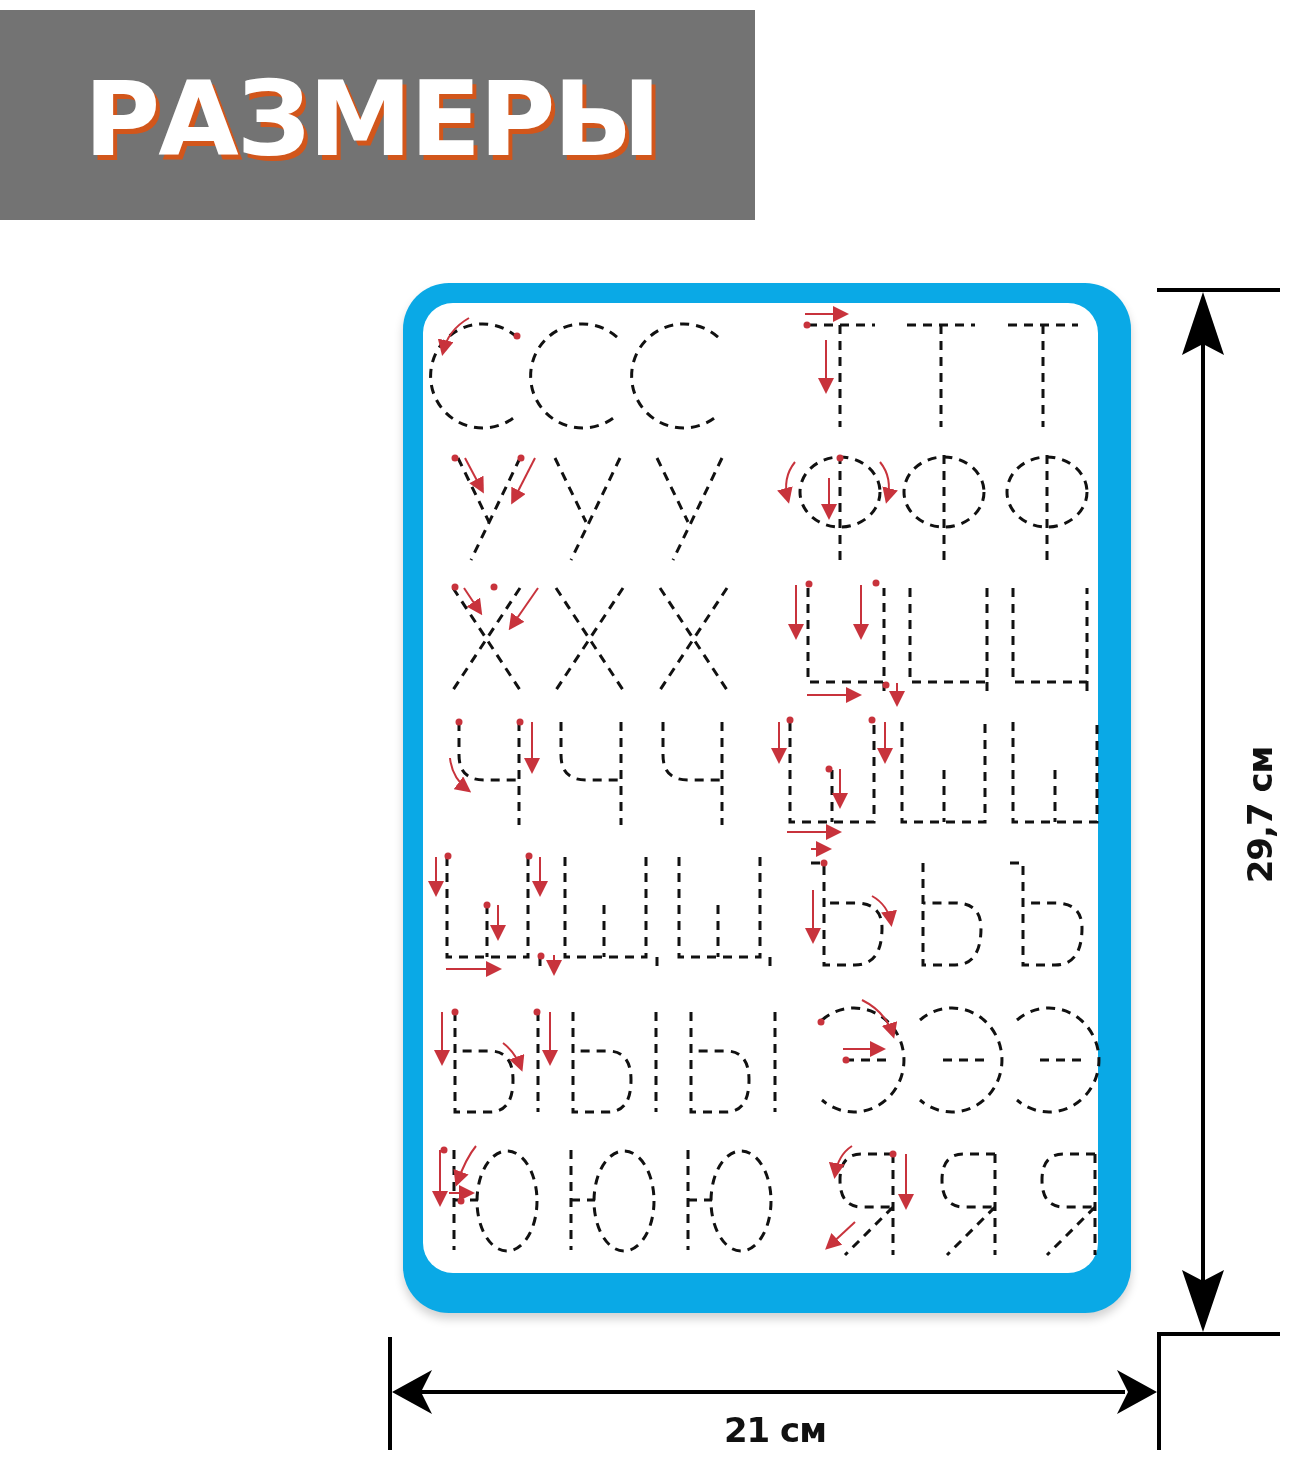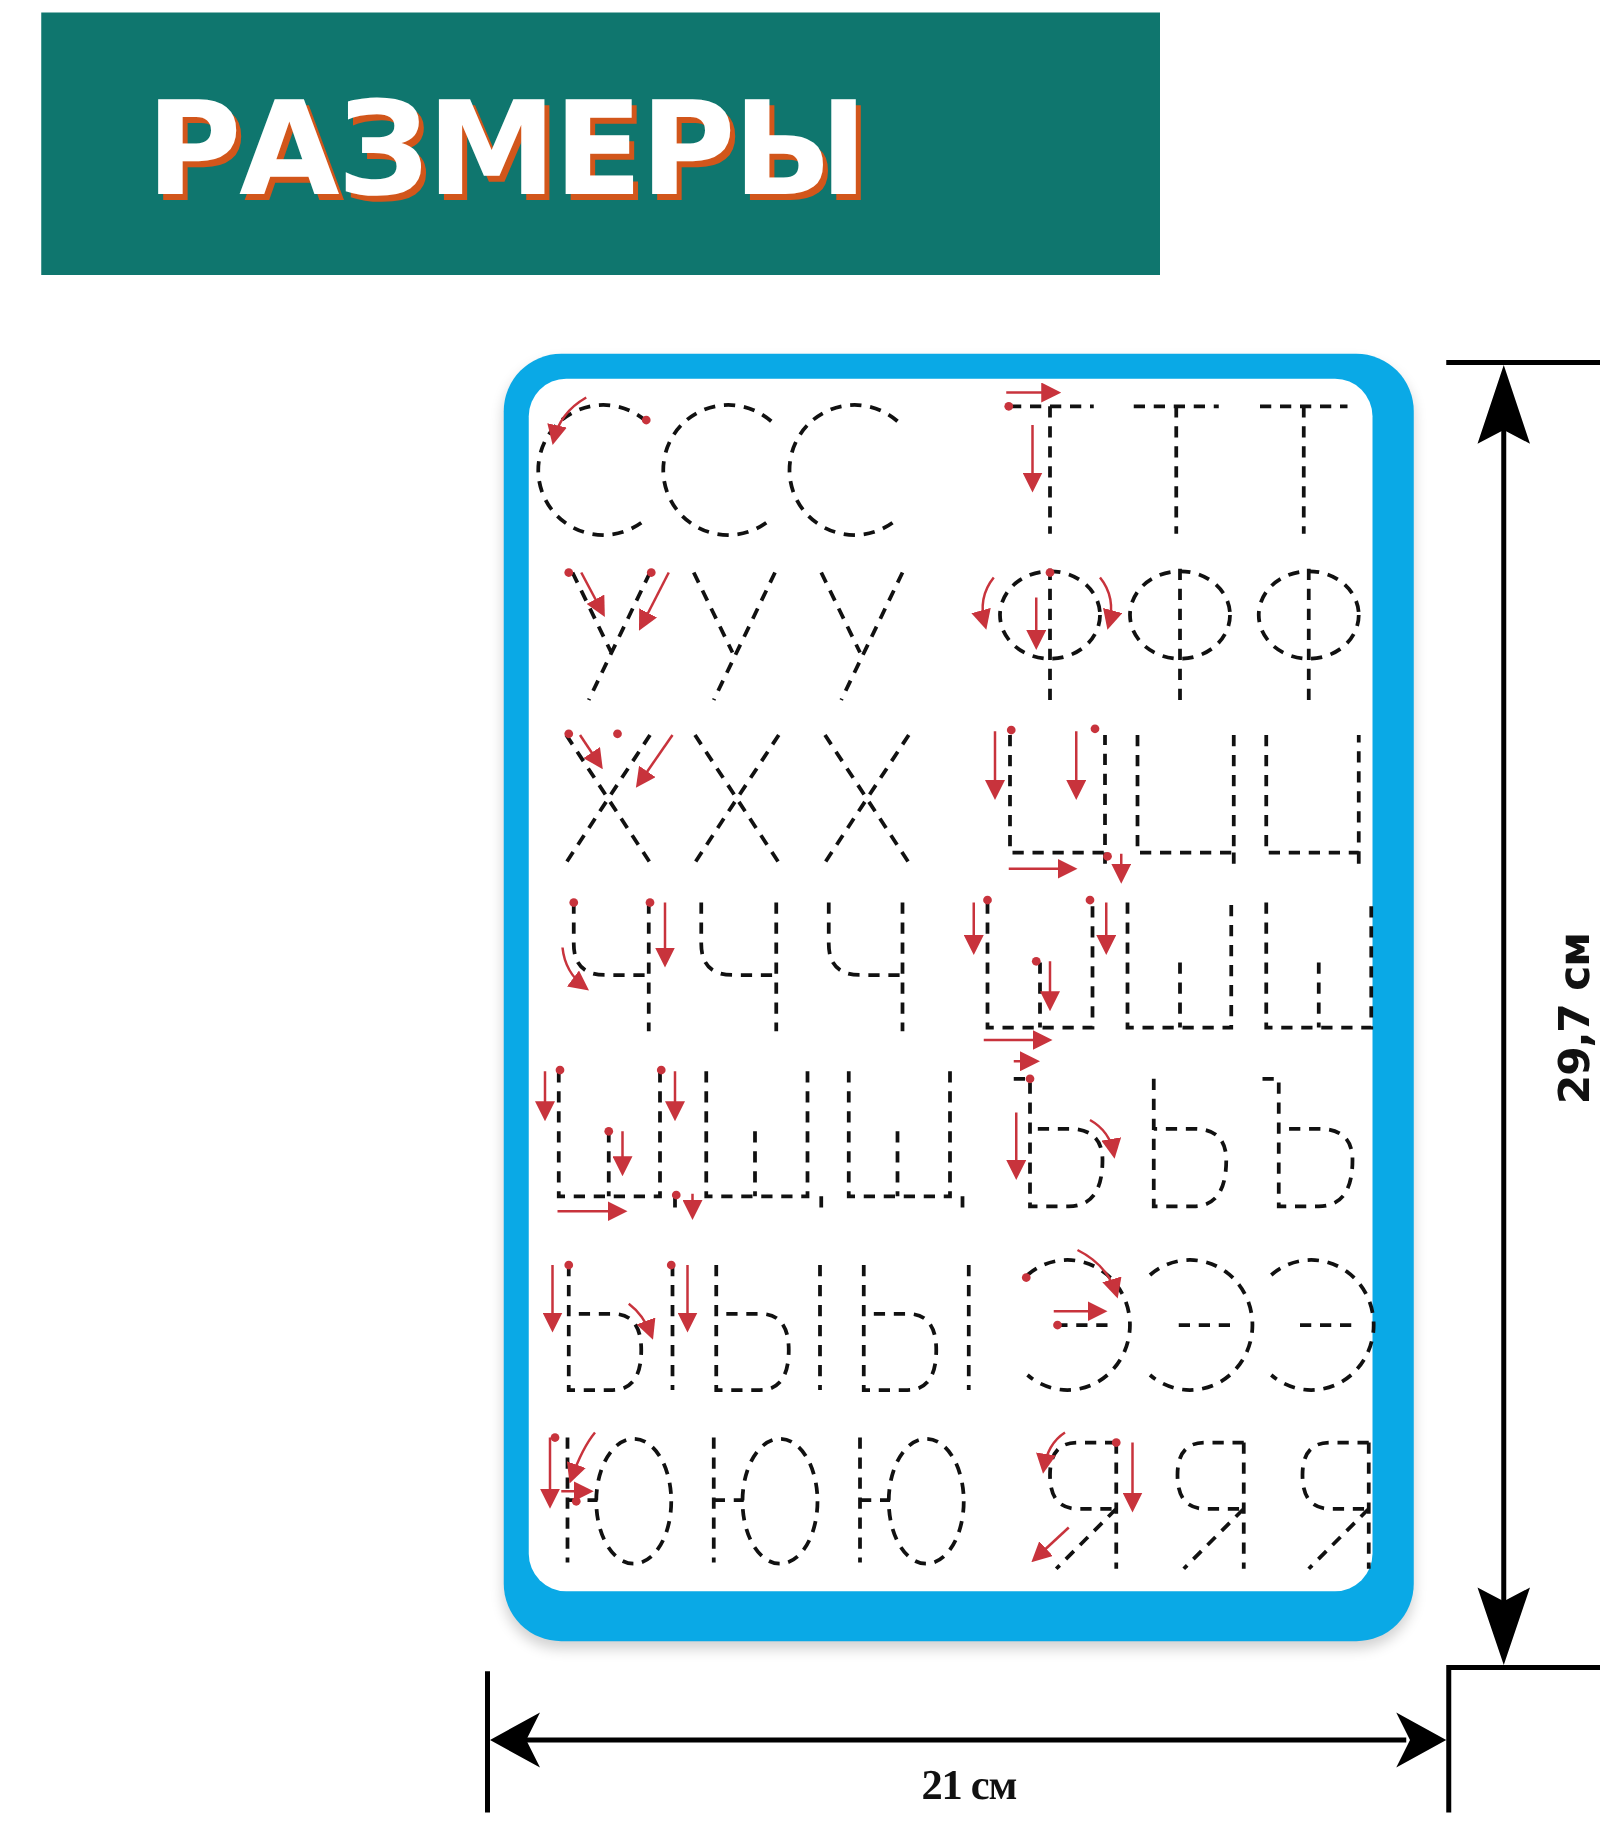--- a/index.html
+++ b/index.html
@@ -1,22 +1,22 @@
 <!DOCTYPE html>
 <html><head>
 <meta charset="utf-8">
 <style>
   html,body{margin:0;padding:0;background:#ffffff;}
   body{width:1296px;height:1463px;position:relative;overflow:hidden;font-family:"DejaVu Sans",sans-serif;}
-  .banner{position:absolute;left:0;top:10px;width:895px;height:210px;background:#0f766e;margin-left:33px;}
+  .banner{position:absolute;left:0;top:10px;width:755px;height:210px;background:#737373;}
   .banner-title{position:absolute;left:84px;top:44px;font-family:"DejaVu Sans",sans-serif;font-weight:bold;font-size:104px;line-height:130px;color:#ffffff;letter-spacing:-2px;text-shadow:4px 5px 0 #d2561b;}
   .card{position:absolute;left:403px;top:283px;width:728px;height:1030px;background:#0aa9e6;border-radius:46px;box-shadow:0 6px 10px rgba(0,0,0,0.18);}
   .card-inner{position:absolute;left:20px;top:20px;width:675px;height:970px;background:#ffffff;border-radius:30px;}
   .sheet{position:absolute;left:0;top:0;}
-  .dim-label-w{position:absolute;left:690px;top:1410px;width:170px;text-align:center;font-weight:bold;font-size:34px;color:#111;letter-spacing:-1px;font-family:Liberation Serif, serif;}
+  .dim-label-w{position:absolute;left:690px;top:1410px;width:170px;text-align:center;font-weight:bold;font-size:34px;color:#111;letter-spacing:-1px;}
   .dim-label-h{position:absolute;left:1160px;top:790px;width:210px;height:50px;text-align:center;font-weight:bold;font-size:34px;color:#111;transform:rotate(-90deg);transform-origin:center;letter-spacing:-1px;}
   svg{overflow:visible}
 </style>
 </head>
 <body>
 
 <div class="banner">
   <div class="banner-title">РАЗМЕРЫ</div>
 </div>
 

